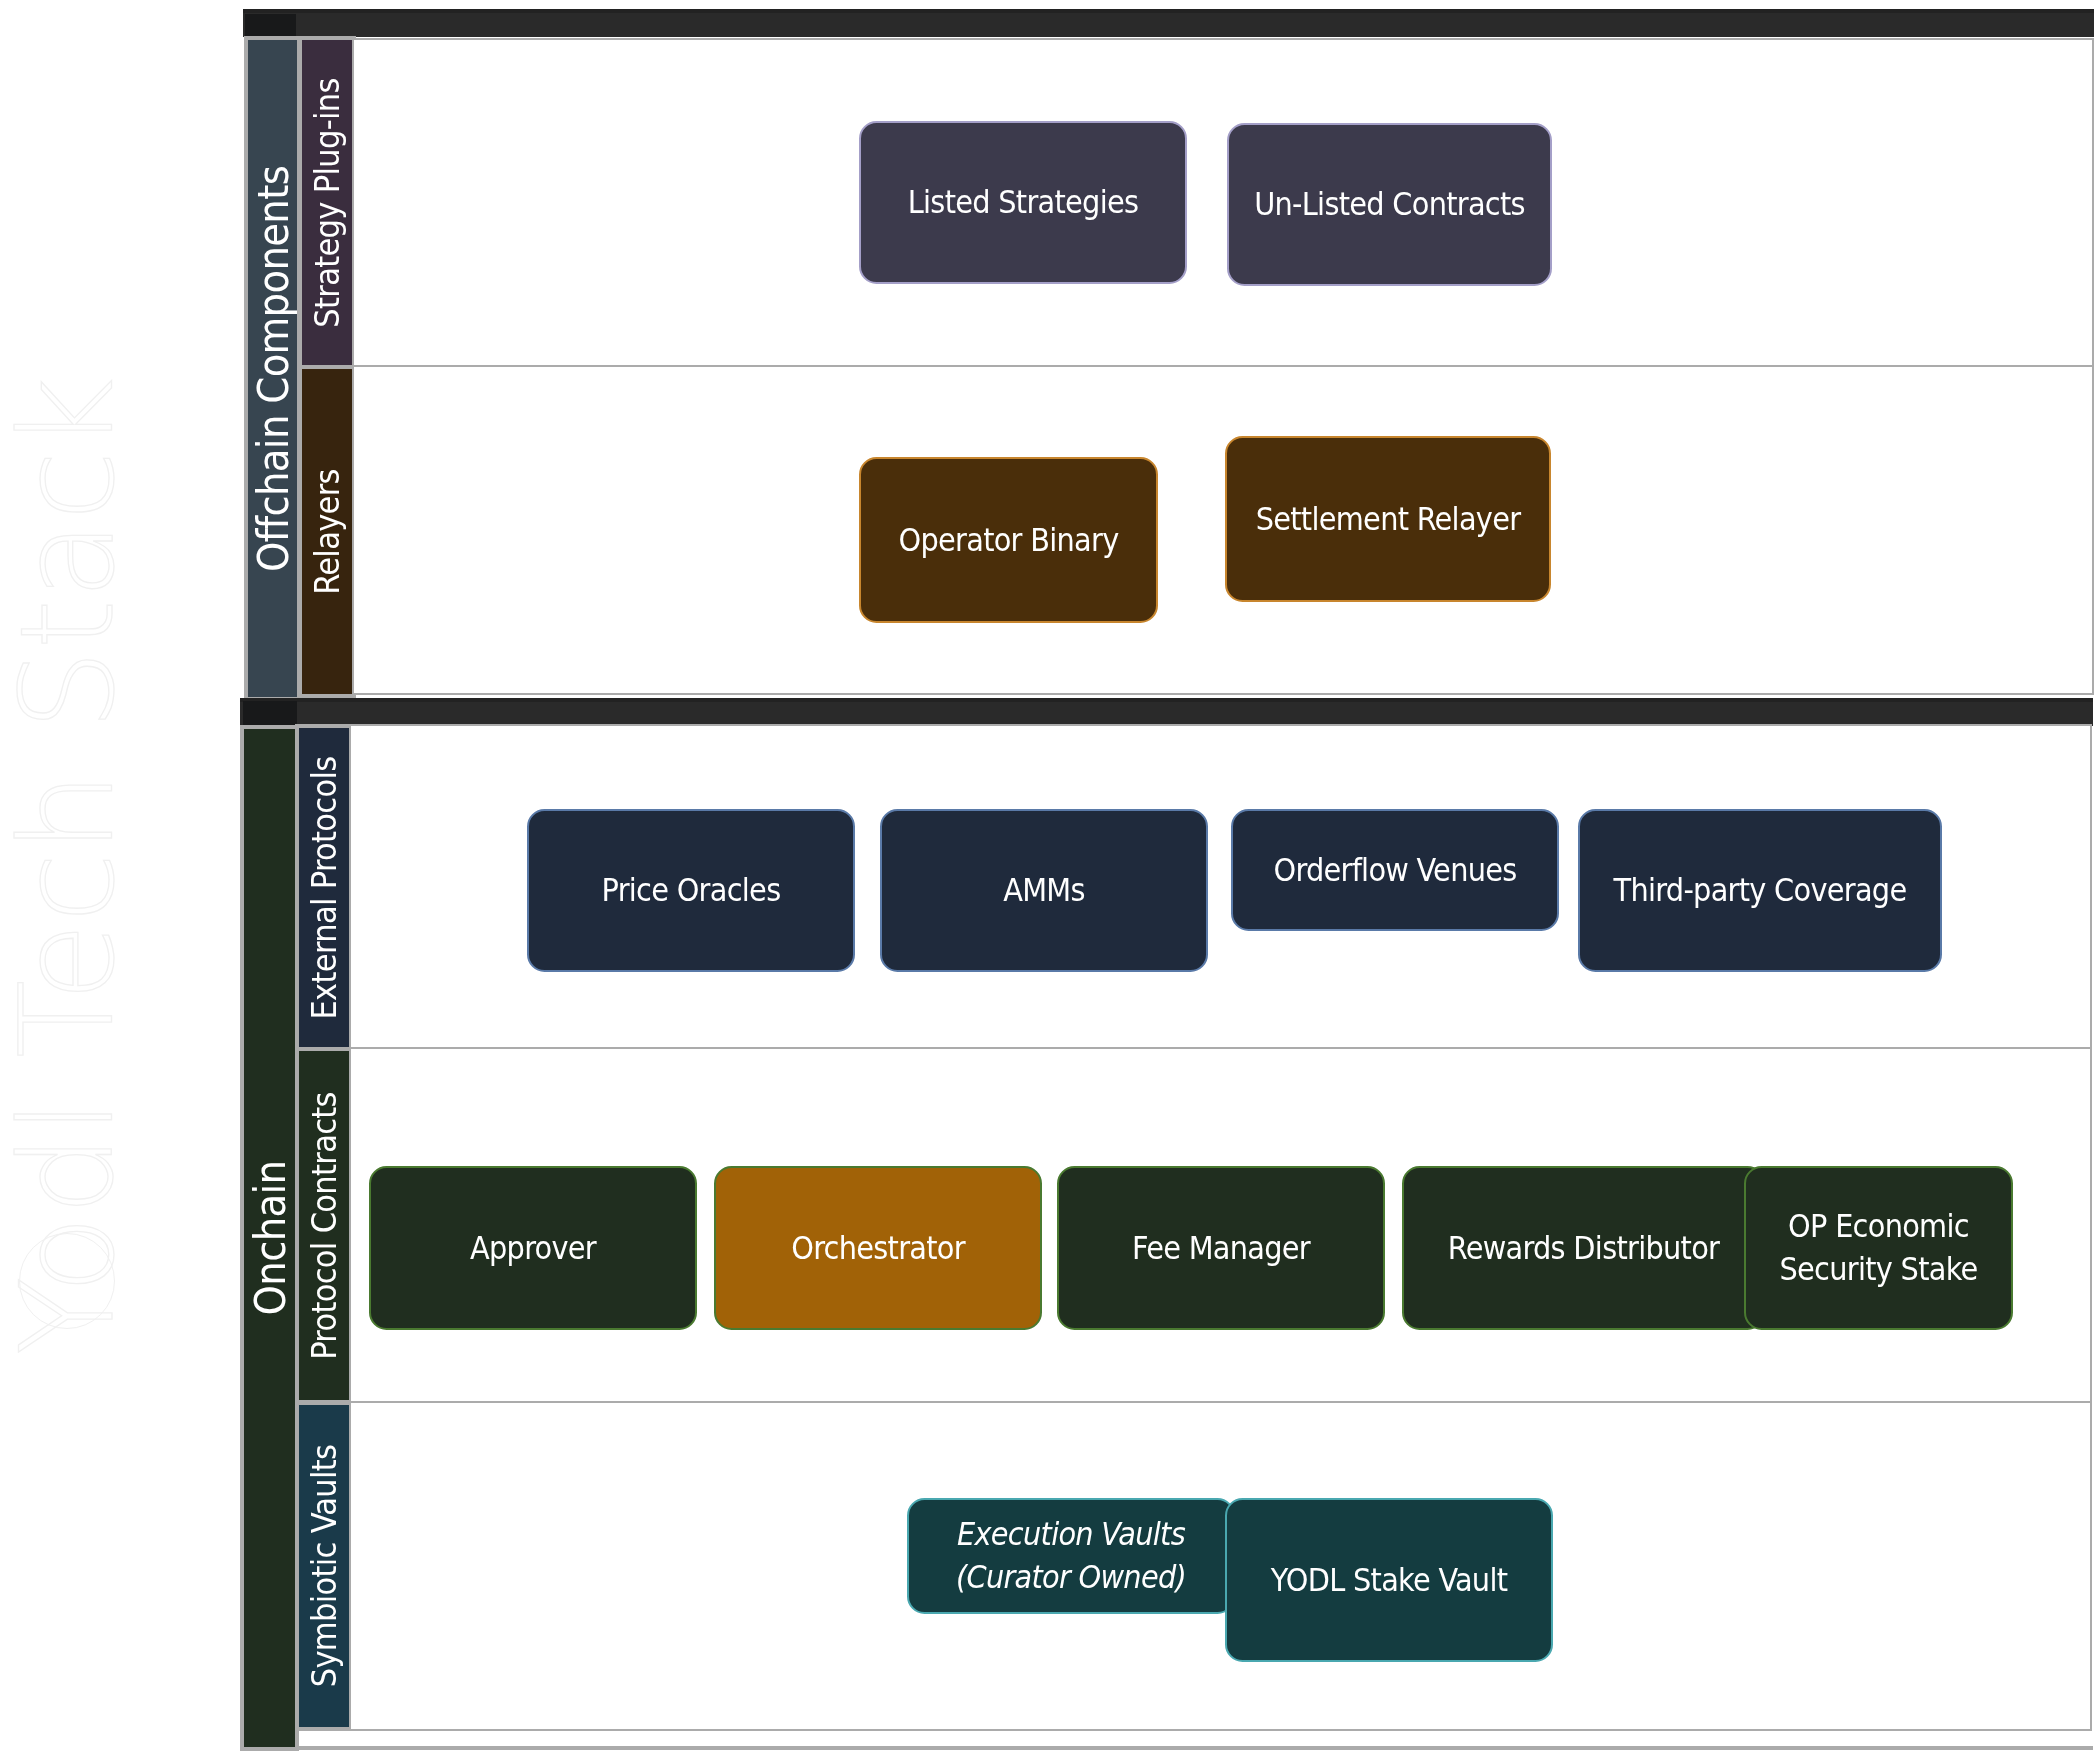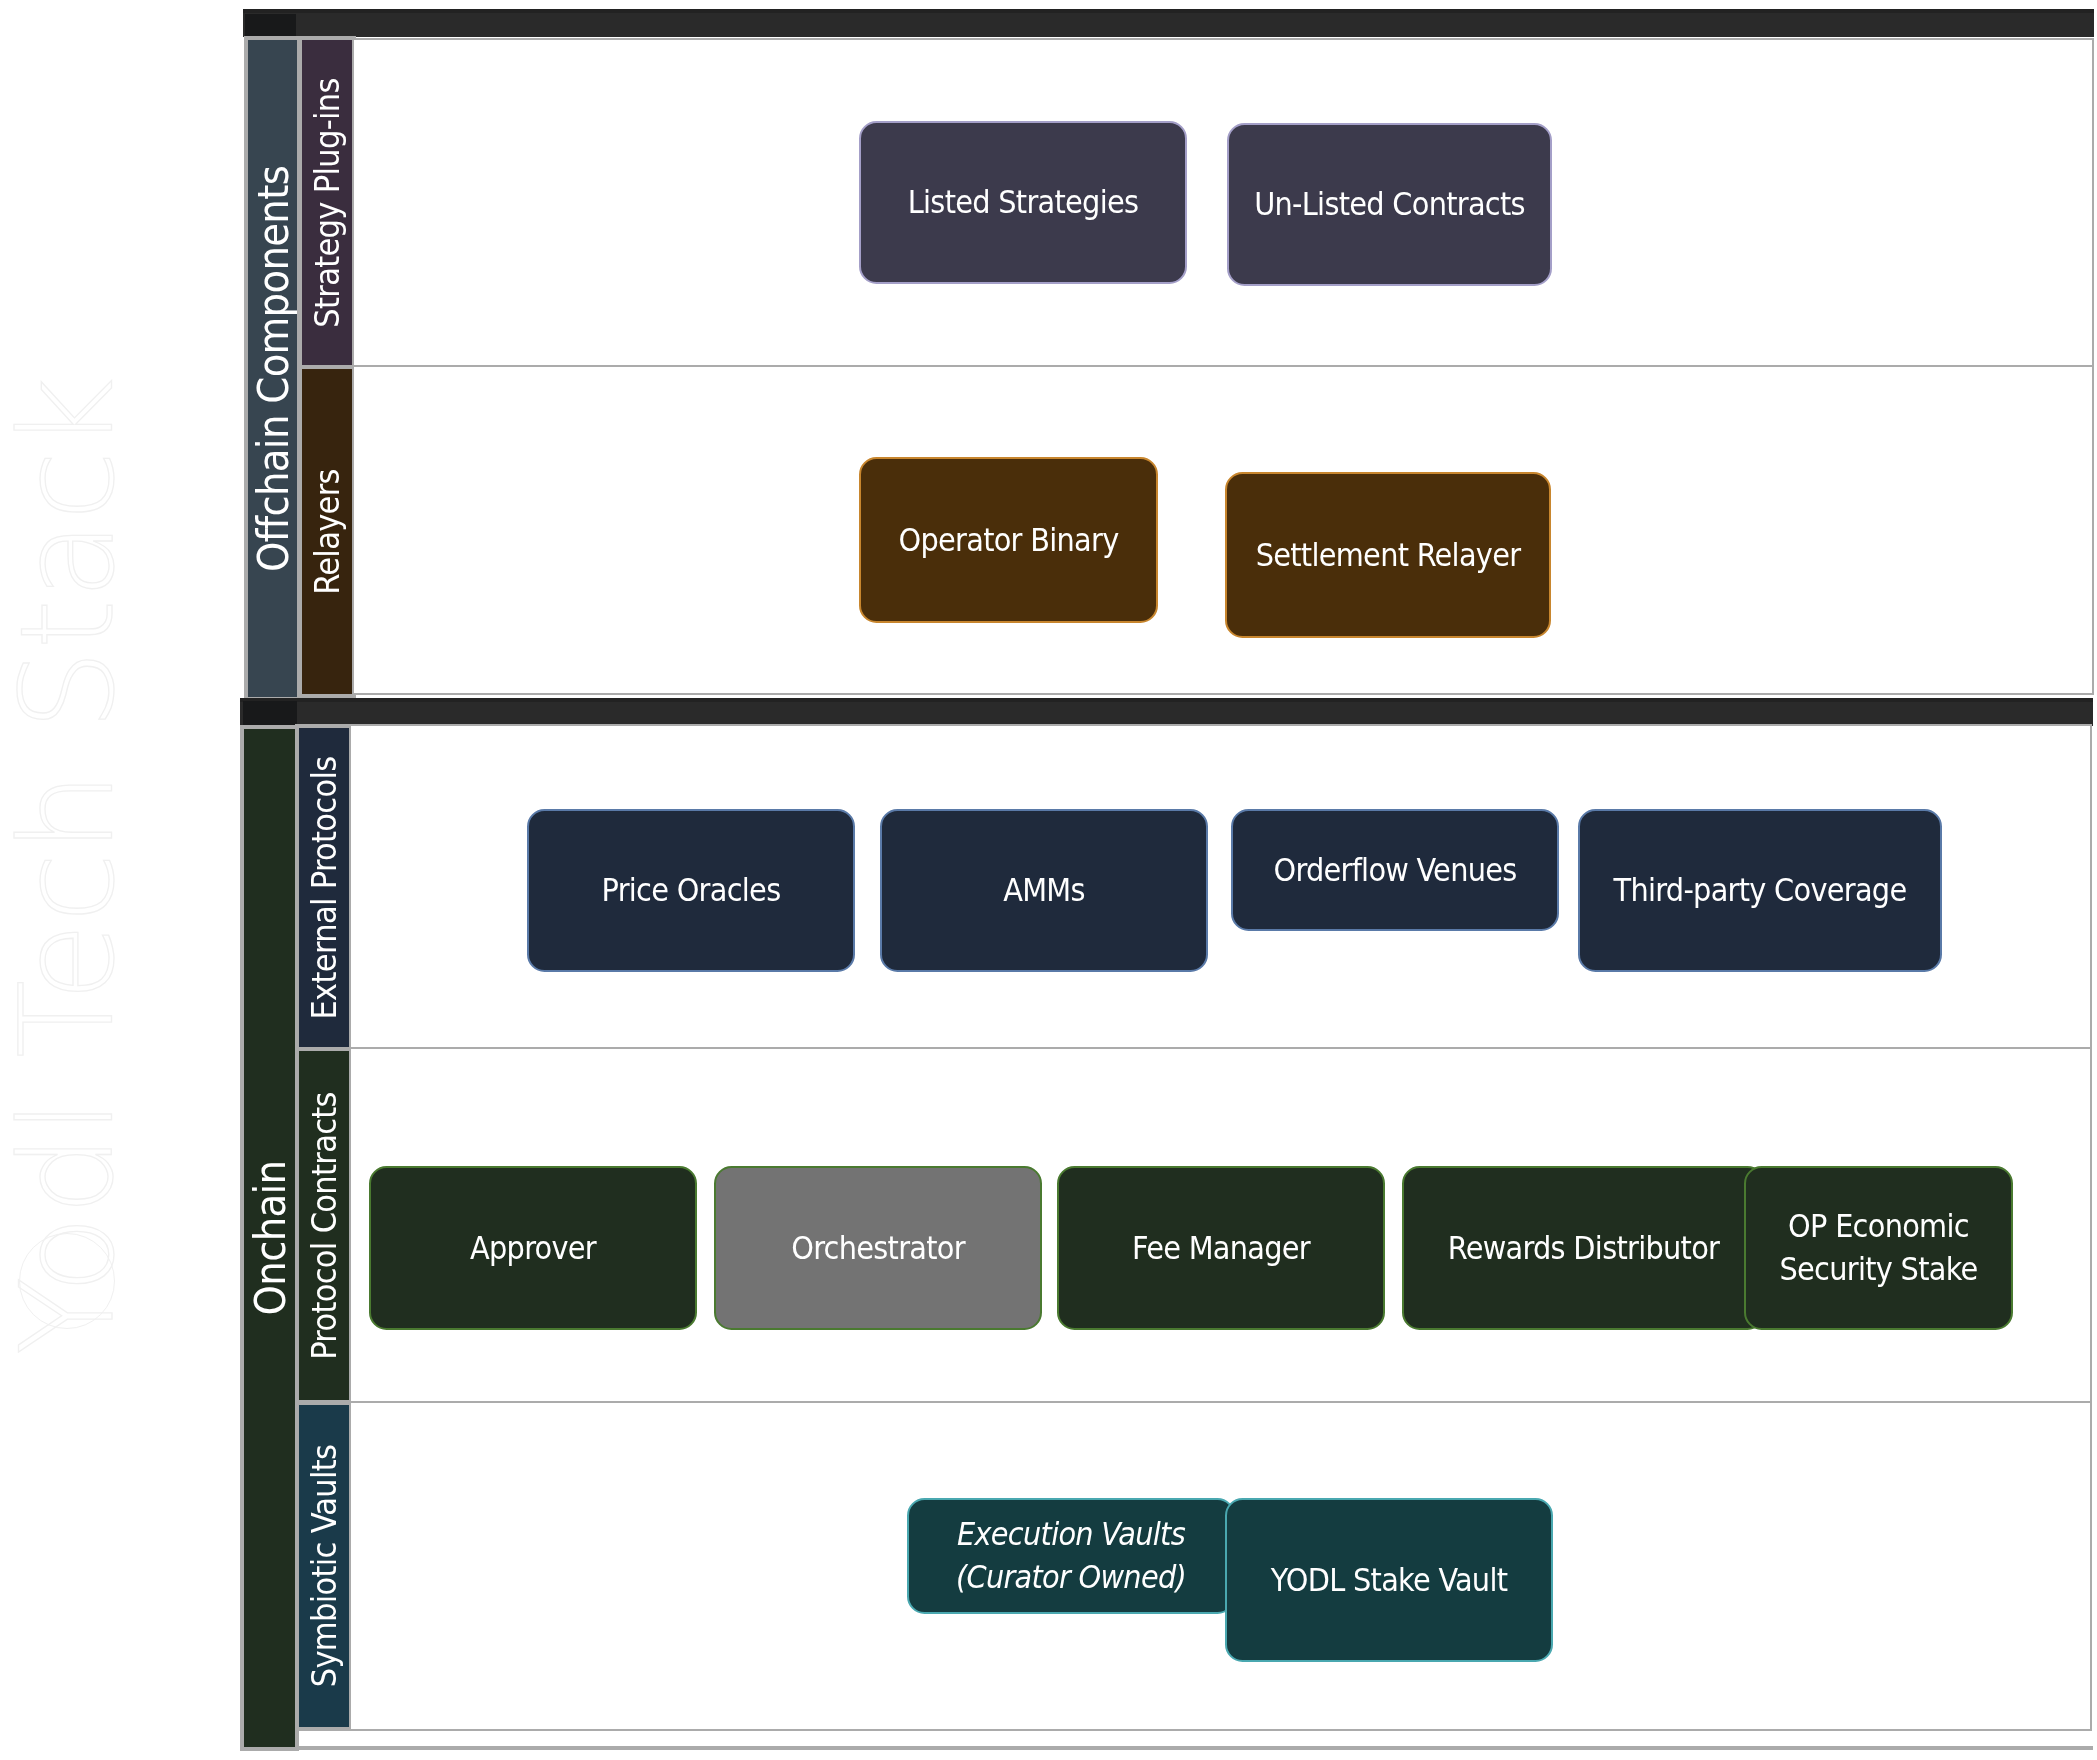--- a/index.html
+++ b/index.html
@@ -34,21 +34,21 @@
 </div>
 <div class="abs row" style="left:352px;top:38px;width:1742px;height:330px;"></div>
 <div class="abs box" style="left:859px;top:121px;width:328px;height:163px;background:#3c3a4c;border-color:#a49fc8;">Listed Strategies</div>
 <div class="abs box" style="left:1227px;top:123px;width:325px;height:163px;background:#3c3a4c;border-color:#a49fc8;">Un-Listed Contracts</div>
 
 <div class="abs col" style="left:298px;top:365px;width:58px;height:333px;background:#37240e;">
   <span class="vtext sub-label">Relayers</span>
 </div>
 <div class="abs row" style="left:352px;top:365px;width:1742px;height:330px;"></div>
 <div class="abs box" style="left:859px;top:457px;width:299px;height:166px;background:#4a2e0a;border-color:#c8862e;">Operator Binary</div>
-<div class="abs box" style="left:1225px;top:472px;width:326px;height:166px;background:#4a2e0a;border-color:#c8862e;">Settlement Relayer</div>
+<div class="abs box" style="left:1225px;top:436px;width:326px;height:166px;background:#4a2e0a;border-color:#c8862e;">Settlement Relayer</div>
 
 <div class="abs bar" style="left:240px;top:698px;width:1853px;height:28px;"></div>
 <div class="abs barcap" style="left:243px;top:701px;width:54px;height:24px;"></div>
 
 <div class="abs col" style="left:240px;top:725px;width:59px;height:1026px;background:#202e1f;">
   <span class="vtext main-label">Onchain</span>
 </div>
 
 <div class="abs col" style="left:295px;top:724px;width:58px;height:328px;background:#1f2a3c;">
   <span class="vtext sub-label">External Protocols</span>
@@ -57,21 +57,21 @@
 <div class="abs box" style="left:527px;top:809px;width:328px;height:163px;background:#1f2a3c;border-color:#5a7aa8;">Price Oracles</div>
 <div class="abs box" style="left:880px;top:809px;width:328px;height:163px;background:#1f2a3c;border-color:#5a7aa8;">AMMs</div>
 <div class="abs box" style="left:1231px;top:809px;width:328px;height:122px;background:#1f2a3c;border-color:#5a7aa8;">Orderflow Venues</div>
 <div class="abs box" style="left:1578px;top:809px;width:364px;height:163px;background:#1f2a3c;border-color:#5a7aa8;">Third-party Coverage</div>
 
 <div class="abs col" style="left:295px;top:1047px;width:58px;height:357px;background:#202e1f;">
   <span class="vtext sub-label">Protocol Contracts</span>
 </div>
 <div class="abs row" style="left:349px;top:1047px;width:1743px;height:357px;"></div>
 <div class="abs box" style="left:369px;top:1166px;width:328px;height:164px;background:#202e1f;border-color:#4a7a30;">Approver</div>
-<div class="abs box" style="left:714px;top:1166px;width:328px;height:164px;background:#737373;border-color:#4a7a30;">Orchestrator</div>
+<div class="abs box" style="left:714px;top:1166px;width:328px;height:164px;background:#a16207;border-color:#4a7a30;">Orchestrator</div>
 <div class="abs box" style="left:1057px;top:1166px;width:328px;height:164px;background:#202e1f;border-color:#4a7a30;">Fee Manager</div>
 <div class="abs box" style="left:1402px;top:1166px;width:363px;height:164px;background:#202e1f;border-color:#4a7a30;">Rewards Distributor</div>
 <div class="abs box" style="left:1744px;top:1166px;width:269px;height:164px;background:#202e1f;border-color:#4a7a30;white-space:pre-line;">OP Economic
 Security Stake</div>
 
 <div class="abs col" style="left:295px;top:1401px;width:58px;height:330px;background:#1a3a4a;">
   <span class="vtext sub-label">Symbiotic Vaults</span>
 </div>
 <div class="abs row" style="left:349px;top:1401px;width:1743px;height:330px;"></div>
 <div class="abs box" style="left:907px;top:1498px;width:328px;height:116px;background:#143c40;border-color:#4aa8b0;white-space:pre-line;font-style:italic;">Execution Vaults

